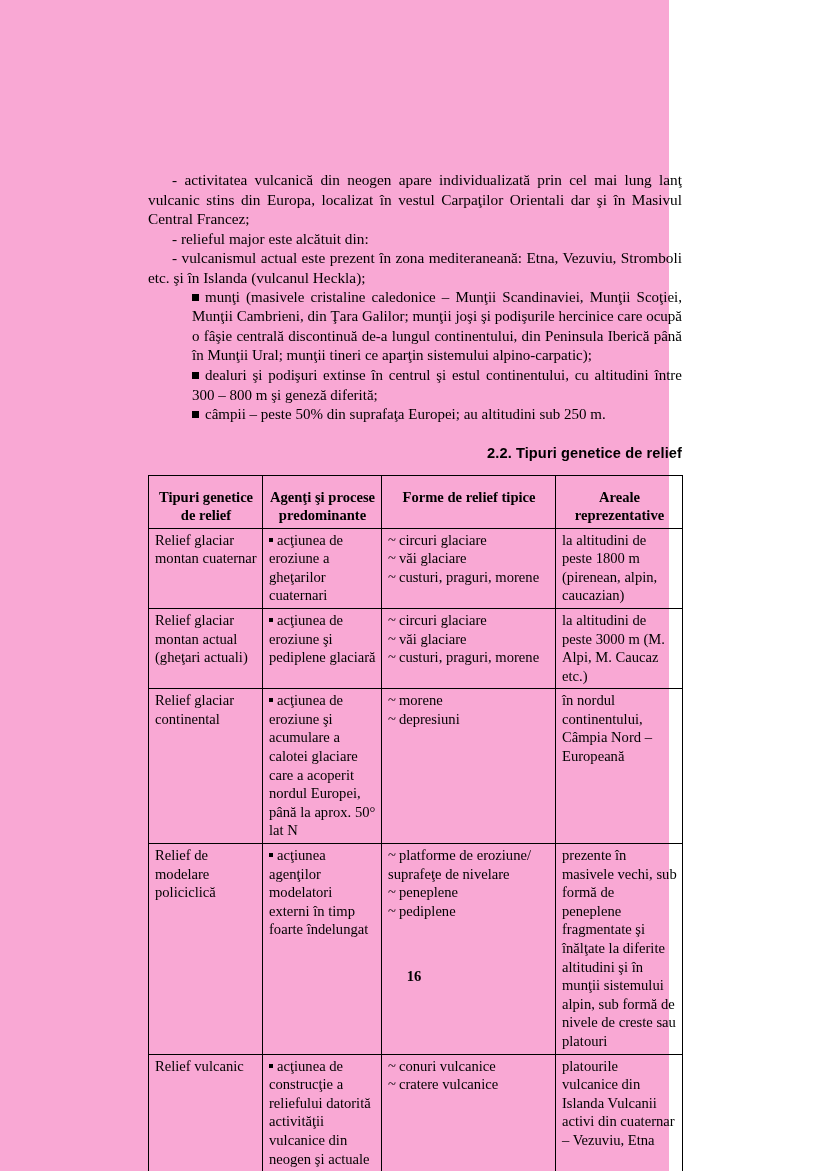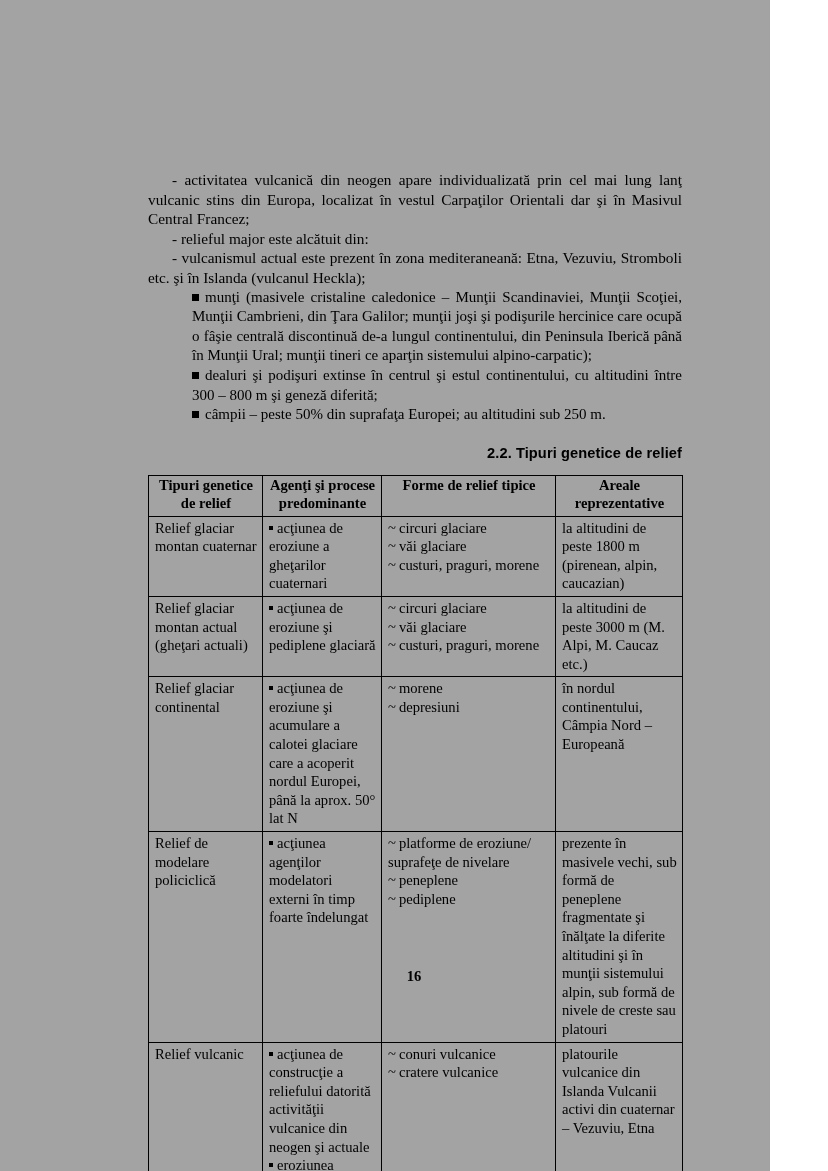--- a/index.html
+++ b/index.html
@@ -13,23 +13,23 @@
     height: 1171px;
     position: relative;
     font-family: "Liberation Serif", "DejaVu Serif", serif;
     color: #000000;
     overflow: hidden;
   }
   .page {
     position: absolute;
     left: 0;
     top: 0;
-    width: 770px;
+    width: 669px;
     height: 1171px;
-    background: #a3a3a3;
+    background: #f9a8d4;
   }
   .content {
     position: absolute;
     left: 148px;
     top: 170px;
     width: 534px;
   }
 
   
   .para {
@@ -79,21 +79,21 @@
   }
   table.relief th,
   table.relief td {
     border: 1px solid #000000;
     vertical-align: top;
     padding: 2px 5px 3px 6px;
   }
   table.relief th {
     text-align: center;
     font-weight: bold;
-    padding-top: 0;
+    padding-top: 12px;
     padding-bottom: 3px;
     line-height: 18.4px;
   }
   td.c-type {
     font-weight: normal;
   }
   .col1 { width: 114px; }
   .col2 { width: 119px; }
   .col3 { width: 174px; }
   .col4 { width: 127px; }

